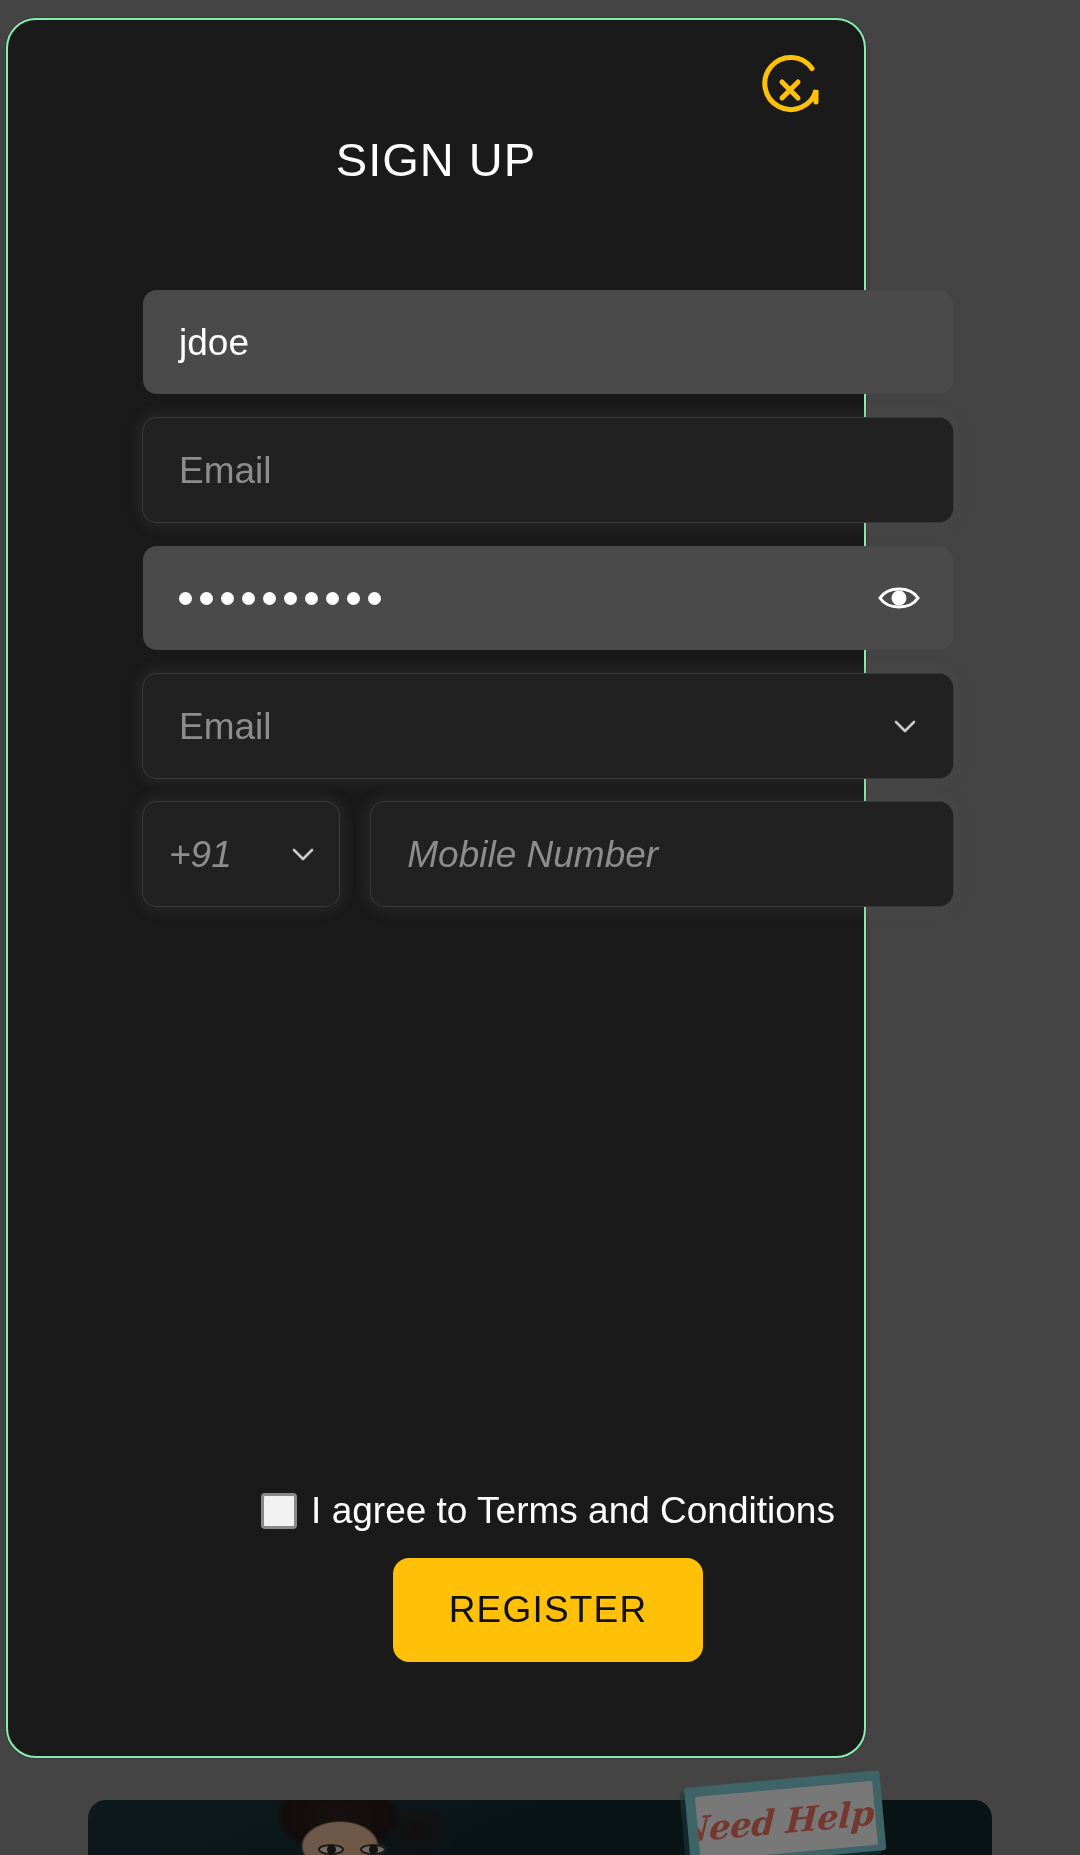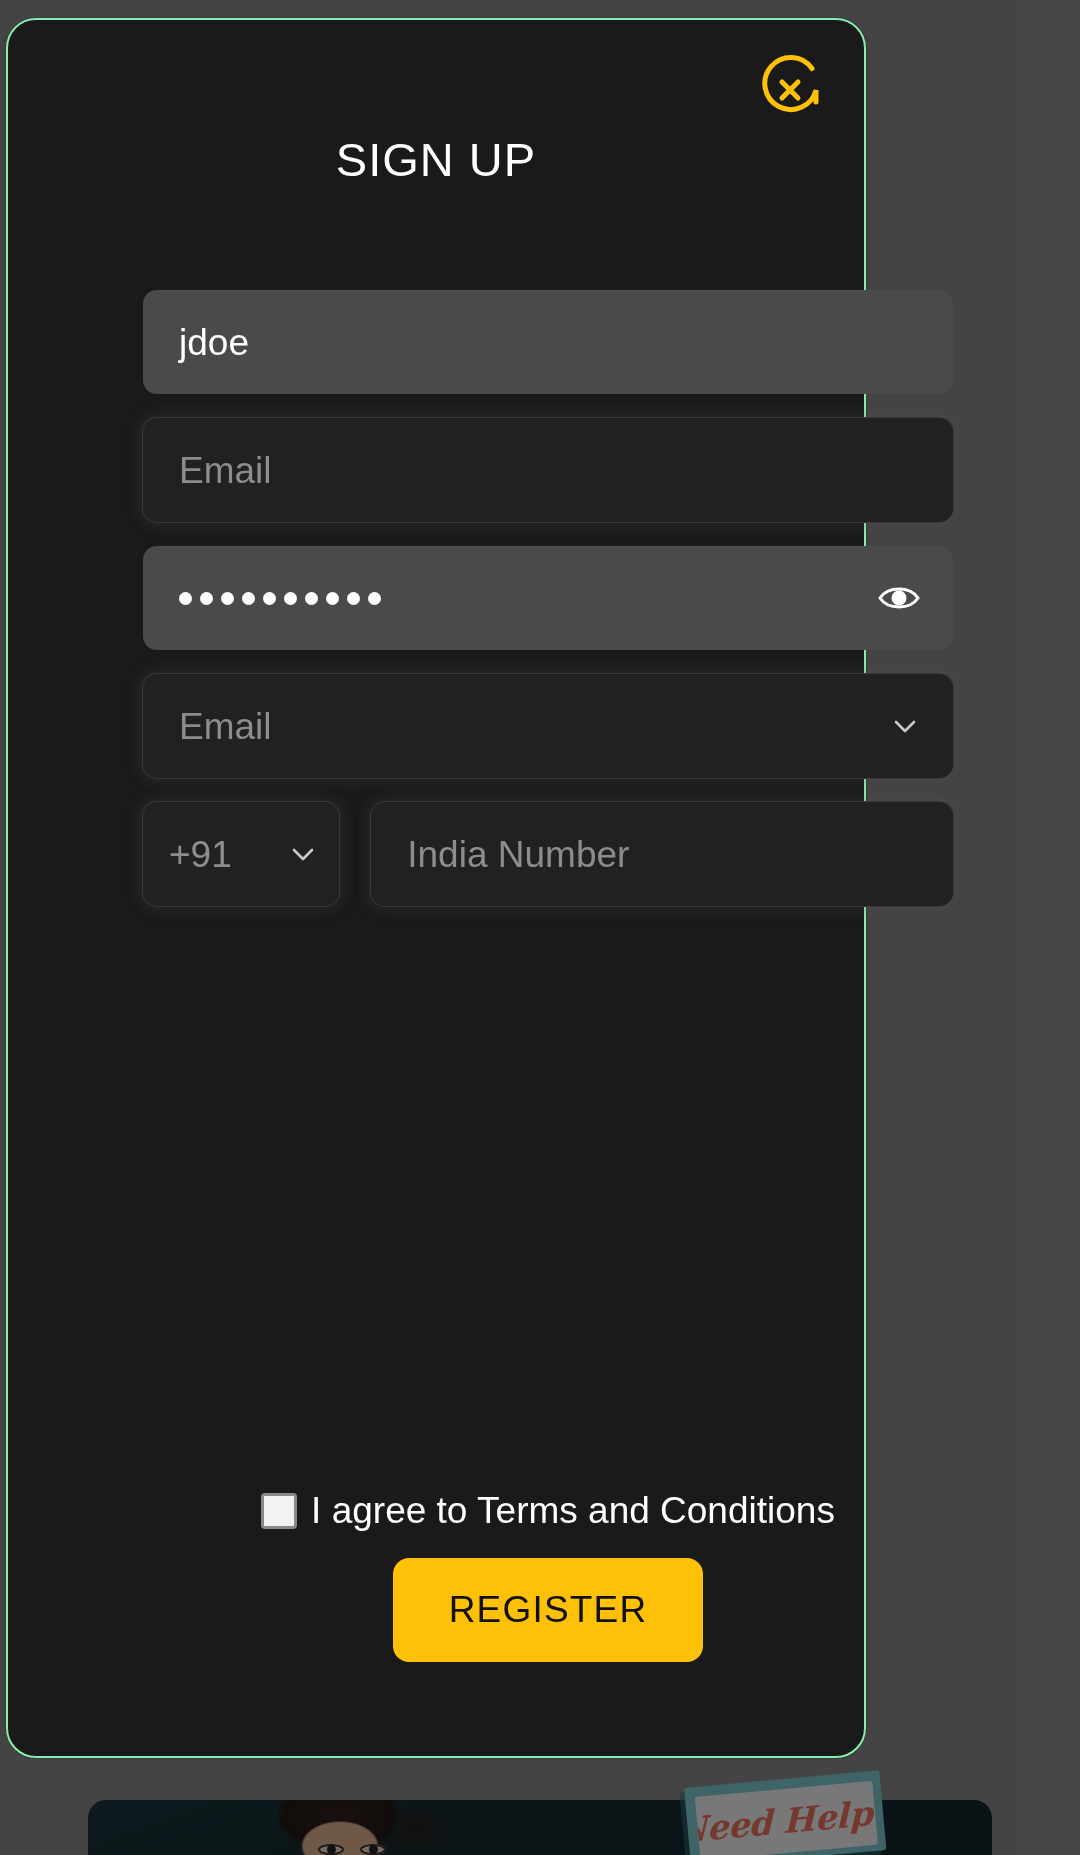--- a/index.html
+++ b/index.html
@@ -200,20 +200,21 @@
     transform: translateY(-50%);
     width: 28px;
     height: 28px;
     cursor: pointer;
   }
 
   .row {
     display: flex;
     gap: 32px;
     margin-bottom: 24px;
+    font-style: italic;
   }
   .row .field { margin-bottom: 0; }
   .field.code   { width: 200px; padding: 0 26px; }
   .field.mobile { width: 595px; }
   .field.code .chev { right: 22px; }
 
   
   .terms {
     position: absolute;
     left: 0;
@@ -335,21 +336,21 @@
       <div class="row">
         <div class="field empty code">
           <span class="field-text">+91</span>
           <span class="chev">
             <svg width="28" height="28" viewBox="0 0 28 28" aria-hidden="true">
               <path d="M5 10 L14 19 L23 10" fill="none" stroke="#c9c9c9" stroke-width="2.6" stroke-linecap="round" stroke-linejoin="round"></path>
             </svg>
           </span>
         </div>
         <div class="field empty mobile">
-          <span class="field-text">India Number</span>
+          <span class="field-text">Mobile Number</span>
         </div>
       </div>
 
 
       <div class="terms">
         <span class="checkbox"></span>
         <span class="terms-label">I agree to Terms and Conditions</span>
       </div>
 
       <div class="register-wrap">

